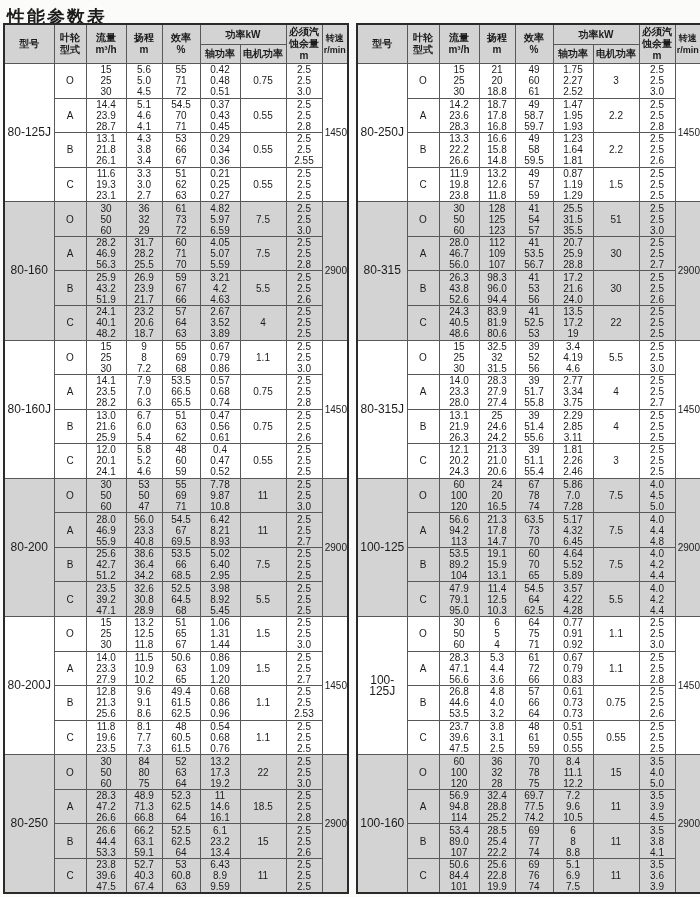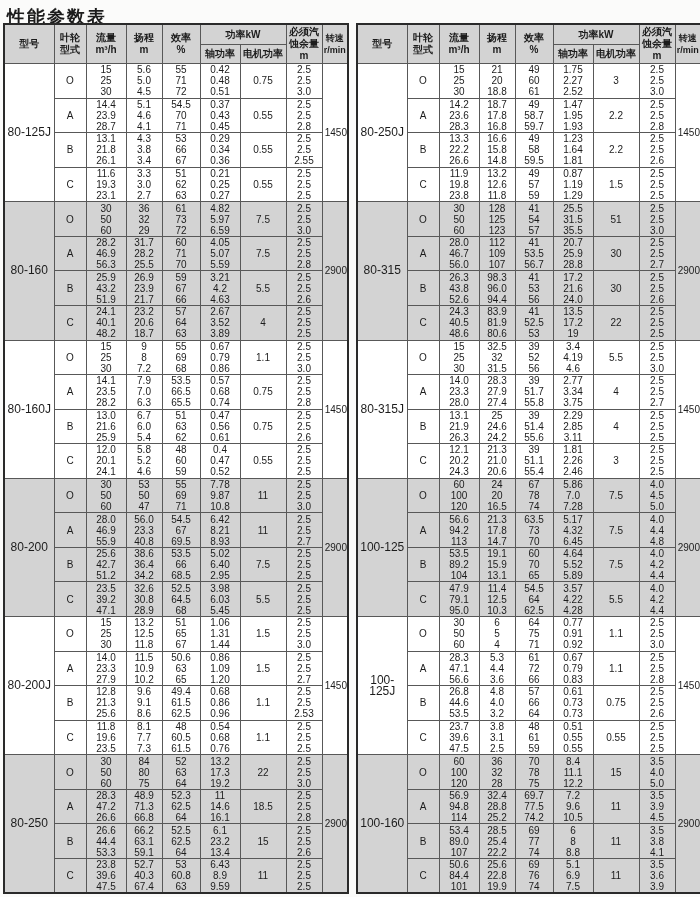--- a/index.html
+++ b/index.html
@@ -566,21 +566,21 @@
             <div data-name="value-line">30.8</div>
             <div data-name="value-line">28.9</div>
           </td>
           <td data-name="efficiency-cell">
             <div data-name="value-line">52.5</div>
             <div data-name="value-line">64.5</div>
             <div data-name="value-line">68</div>
           </td>
           <td data-name="shaft-power-cell">
             <div data-name="value-line">3.98</div>
-            <div data-name="value-line">6.03</div>
+            <div data-name="value-line">8.92</div>
             <div data-name="value-line">5.45</div>
           </td>
           <td data-name="motor-power-cell">5.5</td>
           <td data-name="npsh-cell">
             <div data-name="value-line">2.5</div>
             <div data-name="value-line">2.5</div>
             <div data-name="value-line">2.5</div>
           </td>
         </tr>
         <tr class="data-row" data-name="table-row">

